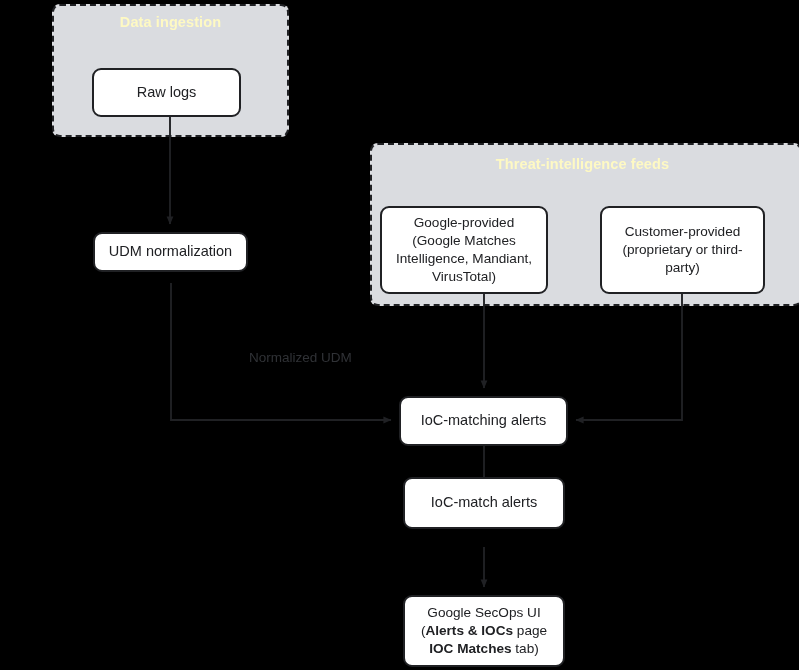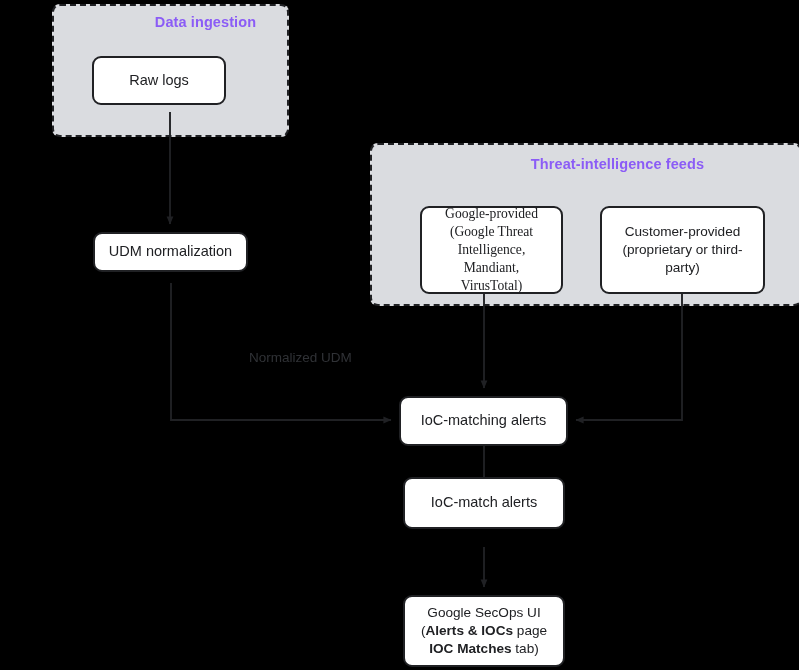--- a/index.html
+++ b/index.html
@@ -36,26 +36,25 @@
     background: #dadce0;
     border: 2px dashed #202124;
     border-radius: 8px;
     box-sizing: border-box;
   }
   .group-title {
     position: absolute;
     left: 0;
     right: 0;
     text-align: center;
-    color: #8b5cf6;
+    color: #fef9c3;
     font-size: 14.5px;
     font-weight: bold;
     letter-spacing: 0.1px;
     line-height: 1.2;
-    padding-left: 35px;
   }
   
   .node {
     position: absolute;
     background: #ffffff;
     border: 2.5px solid #202124;
     border-radius: 9px;
     box-sizing: border-box;
     display: flex;
     align-items: center;
@@ -111,32 +110,32 @@
       <path d="M484,293 L484,388" marker-end="url(#arrowhead)"></path>
 
       <path d="M682,293 L682,420 L576,420" marker-end="url(#arrowhead)"></path>
 
       <path d="M484,445 L484,487" marker-end="url(#arrowhead)"></path>
 
       <path d="M484,547 L484,587" marker-end="url(#arrowhead)"></path>
     </g>
   </svg>
 
-  <div class="node" style="left:92px; top:56px; width:134px; height:49px;">
+  <div class="node" style="left:92px; top:68px; width:149px; height:49px;">
     <span class="node-label">Raw logs</span>
   </div>
 
   <div class="node" style="left:93px; top:232px; width:155px; height:40px;">
     <span class="node-label">UDM normalization</span>
   </div>
 
-  <div class="node node-small" style="left:420px; top:206px; width:143px; height:88px;font-family:Liberation Serif, serif;">
+  <div class="node node-small" style="left:380px; top:206px; width:168px; height:88px;">
     <span class="node-label">
       <span>Google-provided</span><br>
-      <span>(Google Threat</span><br>
+      <span>(Google Matches</span><br>
       <span>Intelligence, Mandiant,</span><br>
       <span>VirusTotal)</span>
     </span>
   </div>
 
   <div class="node node-small" style="left:600px; top:206px; width:165px; height:88px;">
     <span class="node-label">
       <span>Customer-provided</span><br>
       <span>(proprietary or third-</span><br>
       <span>party)</span>

